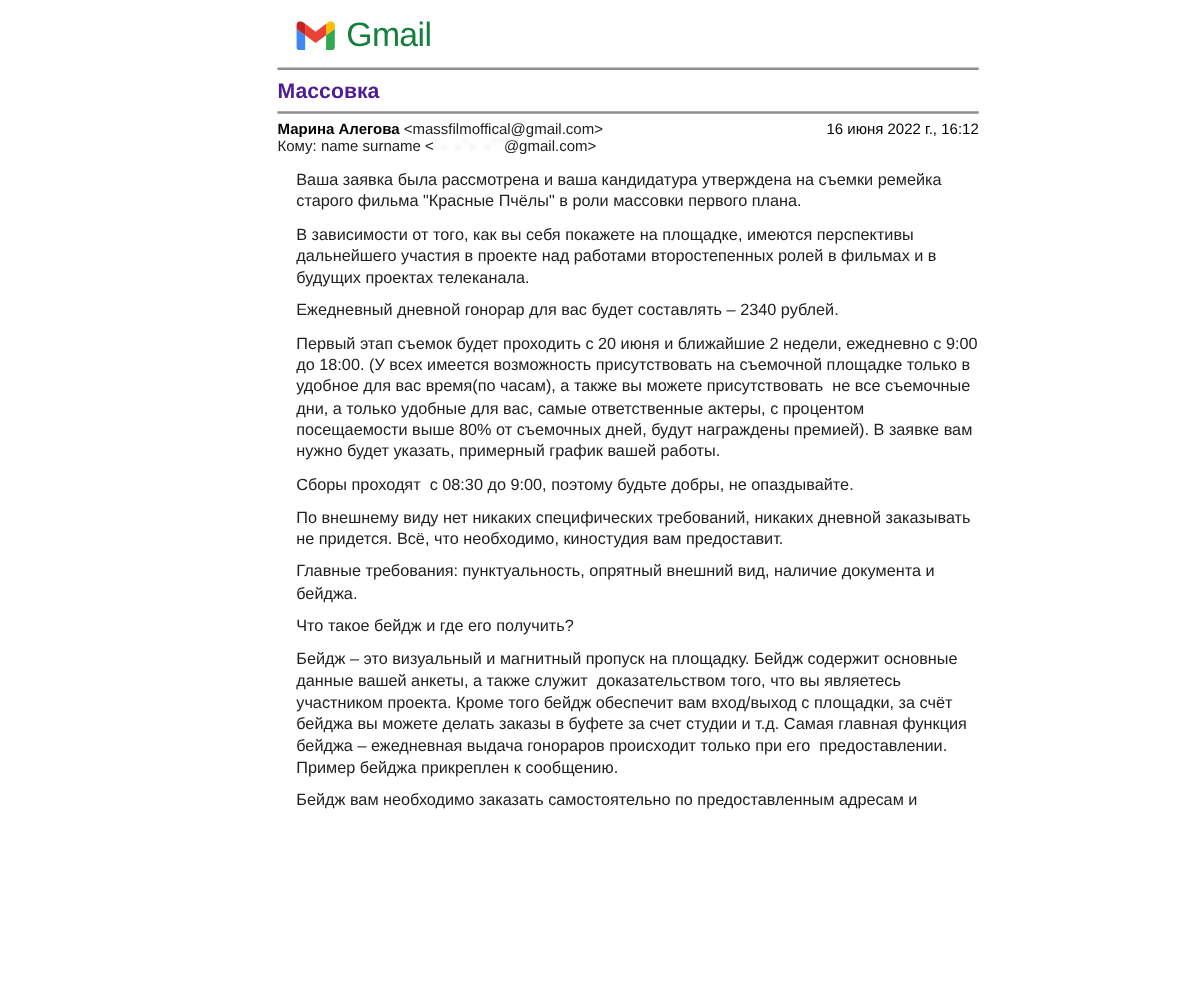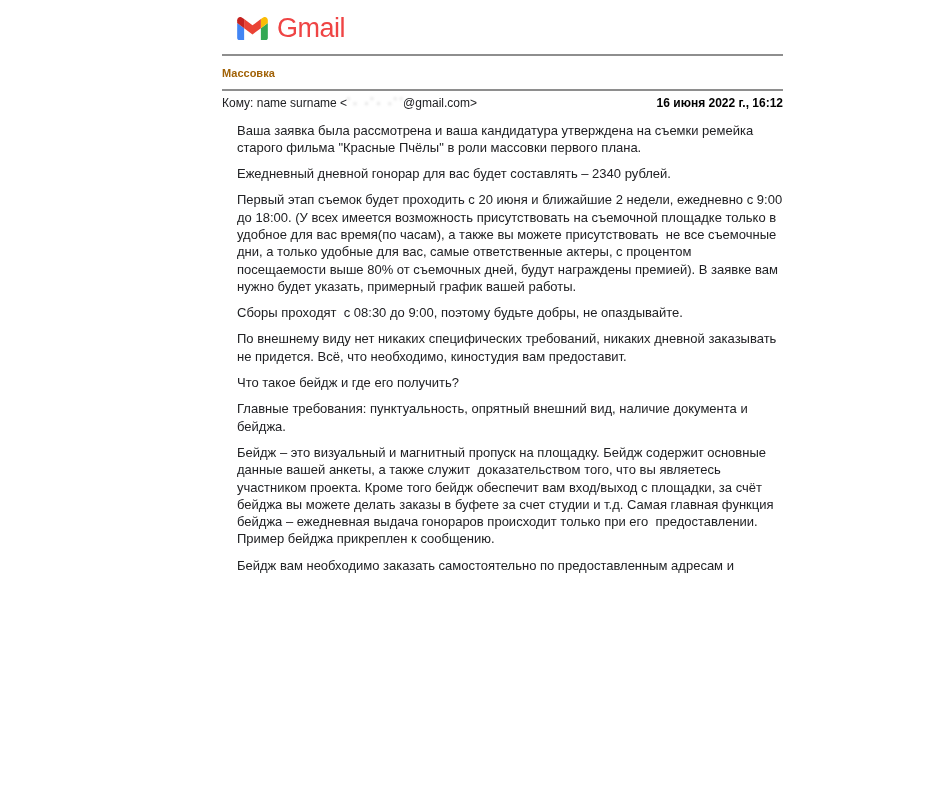--- a/index.html
+++ b/index.html
@@ -24,33 +24,33 @@
     height: 26px;
     display: flex;
     align-items: center;
     gap: 9px;
     margin-bottom: 13px;
   }
   .logo-row svg { display: block; }
   .wordmark {
     font-size: 27px;
     line-height: 26px;
-    color: #ef4444;
+    color: #15803d;
     letter-spacing: -0.5px;
     font-weight: 400;
   }
   .rule {
     border: 0;
     border-top: 2px solid #8e8e8e;
     margin: 0;
   }
   .subject {
-    font-size: 11px;
+    font-size: 17px;
     font-weight: 700;
-    color: #a16207;
+    color: #4c1d95;
     margin: 8px 0 7px 0;
     line-height: 18px;
   }
   .meta {
     display: flex;
     justify-content: space-between;
     align-items: flex-start;
     margin-top: 6px;
     font-size: 12px;
     line-height: 13.5px;
@@ -63,21 +63,21 @@
     display: inline-block;
     width: 56px;
     overflow: hidden;
     vertical-align: bottom;
     color: #6b6b6b;
     filter: blur(1.6px);
     letter-spacing: 2px;
     white-space: nowrap;
   }
   .date {
-    font-weight: 700;
+    font-weight: 400;
     color: #000;
     white-space: nowrap;
     padding-left: 12px;
   }
   
   .body {
     margin-left: 15px;
     width: 546px;
     margin-top: 11px;
     font-size: 13px;
@@ -106,30 +106,32 @@
   </div>
 
   <hr class="rule">
 
   <h1 class="subject">Массовка</h1>
 
   <hr class="rule">
 
   <div class="meta">
     <div class="meta-left">
+      <div><span class="from-name">Марина Алегова</span> <span class="from-email">&lt;massfilmoffical@gmail.com&gt;</span></div>
       <div class="to-line"><span>Кому: name surname &lt;</span><span class="redacted">˙· ·˙· ·˙˙ ··</span><span>@gmail.com&gt;</span></div>
     </div>
     <div class="date">16 июня 2022 г., 16:12</div>
   </div>
 
   <div class="body">
       <p>Ваша заявка была рассмотрена и ваша кандидатура утверждена на съемки ремейка старого фильма "Красные Пчёлы" в роли массовки первого плана.</p>
+      <p>В зависимости от того, как вы себя покажете на площадке, имеются перспективы дальнейшего участия в проекте над работами второстепенных ролей в фильмах и в будущих проектах телеканала.</p>
       <p>Ежедневный дневной гонорар для вас будет составлять – 2340 рублей.</p>
       <p>Первый этап съемок будет проходить с 20 июня и ближайшие 2 недели, ежедневно с 9:00 до 18:00. (У всех имеется возможность присутствовать на съемочной площадке только в удобное для вас время(по часам), а также вы можете присутствовать  не все съемочные дни, а только удобные для вас, самые ответственные актеры, с процентом посещаемости выше 80% от съемочных дней, будут награждены премией). В заявке вам нужно будет указать, примерный график вашей работы.</p>
       <p>Сборы проходят  с 08:30 до 9:00, поэтому будьте добры, не опаздывайте.</p>
       <p>По внешнему виду нет никаких специфических требований, никаких дневной заказывать не придется. Всё, что необходимо, киностудия вам предоставит.</p>
+      <p>Главные требования: пунктуальность, опрятный внешний вид, наличие документа и бейджа.</p>
       <p>Что такое бейдж и где его получить?</p>
-      <p>Главные требования: пунктуальность, опрятный внешний вид, наличие документа и бейджа.</p>
       <p>Бейдж – это визуальный и магнитный пропуск на площадку. Бейдж содержит основные данные вашей анкеты, а также служит  доказательством того, что вы являетесь участником проекта. Кроме того бейдж обеспечит вам вход/выход с площадки, за счёт бейджа вы можете делать заказы в буфете за счет студии и т.д. Самая главная функция бейджа – ежедневная выдача гонораров происходит только при его  предоставлении. Пример бейджа прикреплен к сообщению.</p>
       <p>Бейдж вам необходимо заказать самостоятельно по предоставленным адресам и</p>
     </div>
 
 </div>
 
 </body></html>

